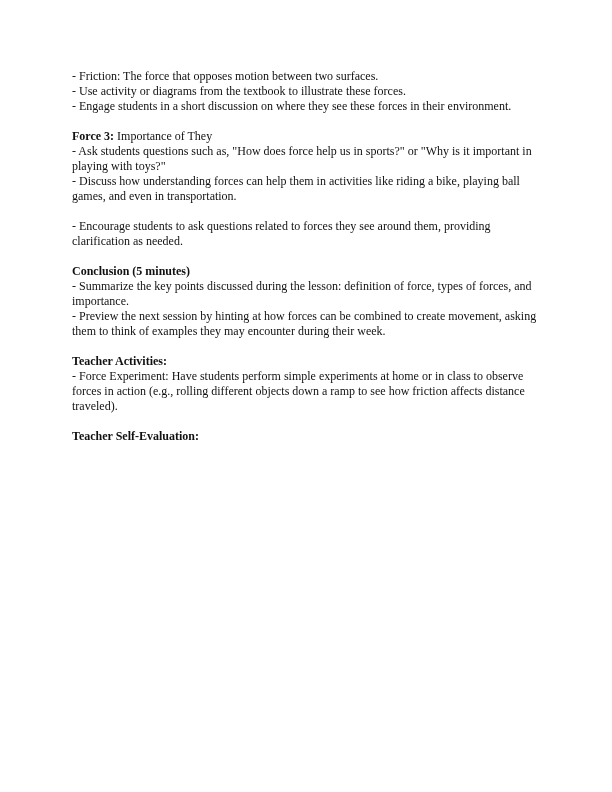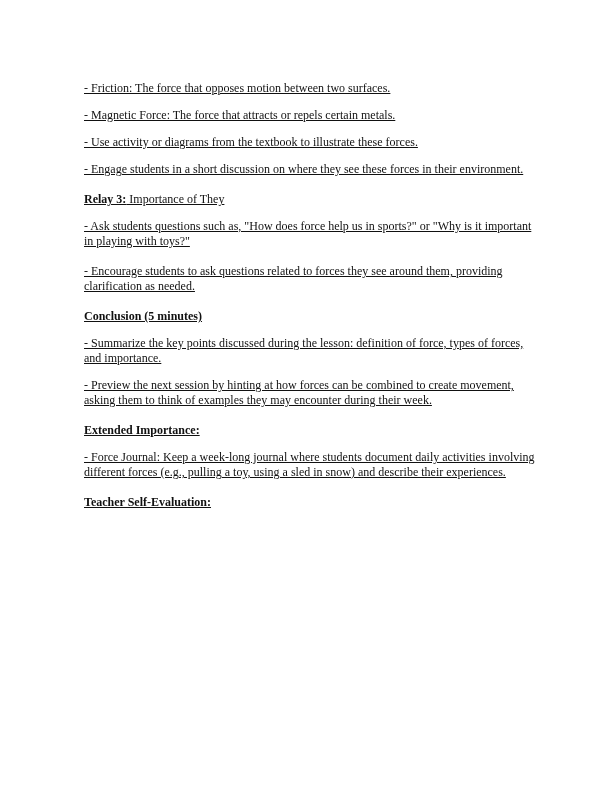--- a/index.html
+++ b/index.html
@@ -17,64 +17,63 @@
       color: #111111;
     }
     .page {
       position: absolute;
       left: 72px;
       top: 69px;
       width: 475px;
       line-height: 15px;
     }
     .line {
-      margin: 12px;
+      margin: 0;
       padding: 0;
       white-space: normal;
-      text-decoration: underline;
     }
     .section {
       margin: 0 0 15px 0;
     }
     .heading b {
       font-weight: bold;
     }
     .bold {
       font-weight: bold;
     }
   </style>
 </head>
 <body>
 
 <div class="page">
 
   <div class="section">
     <p class="line">- Friction: The force that opposes motion between two surfaces.</p>
-    <p class="line">- Magnetic Force: The force that attracts or repels certain metals.</p>
     <p class="line">- Use activity or diagrams from the textbook to illustrate these forces.</p>
     <p class="line">- Engage students in a short discussion on where they see these forces in their environment.</p>
   </div>
 
   <div class="section">
-    <p class="line heading"><b>Relay 3:</b><span> Importance of They</span></p>
+    <p class="line heading"><b>Force 3:</b><span> Importance of They</span></p>
     <p class="line">- Ask students questions such as, "How does force help us in sports?" or "Why is it important in playing with toys?"</p>
+    <p class="line">- Discuss how understanding forces can help them in activities like riding a bike, playing ball games, and even in transportation.</p>
   </div>
 
   <div class="section">
     <p class="line">- Encourage students to ask questions related to forces they see around them, providing clarification as needed.</p>
   </div>
 
   <div class="section">
     <p class="line bold">Conclusion (5 minutes)</p>
     <p class="line">- Summarize the key points discussed during the lesson: definition of force, types of forces, and importance.</p>
     <p class="line">- Preview the next session by hinting at how forces can be combined to create movement, asking them to think of examples they may encounter during their week.</p>
   </div>
 
   <div class="section">
-    <p class="line bold">Extended Importance:</p>
-    <p class="line">- Force Journal: Keep a week-long journal where students document daily activities involving different forces (e.g., pulling a toy, using a sled in snow) and describe their experiences.</p>
+    <p class="line bold">Teacher Activities:</p>
+    <p class="line">- Force Experiment: Have students perform simple experiments at home or in class to observe forces in action (e.g., rolling different objects down a ramp to see how friction affects distance traveled).</p>
   </div>
 
   <div class="section">
     <p class="line bold">Teacher Self-Evaluation:</p>
   </div>
 
 </div>
 
 </body></html>

